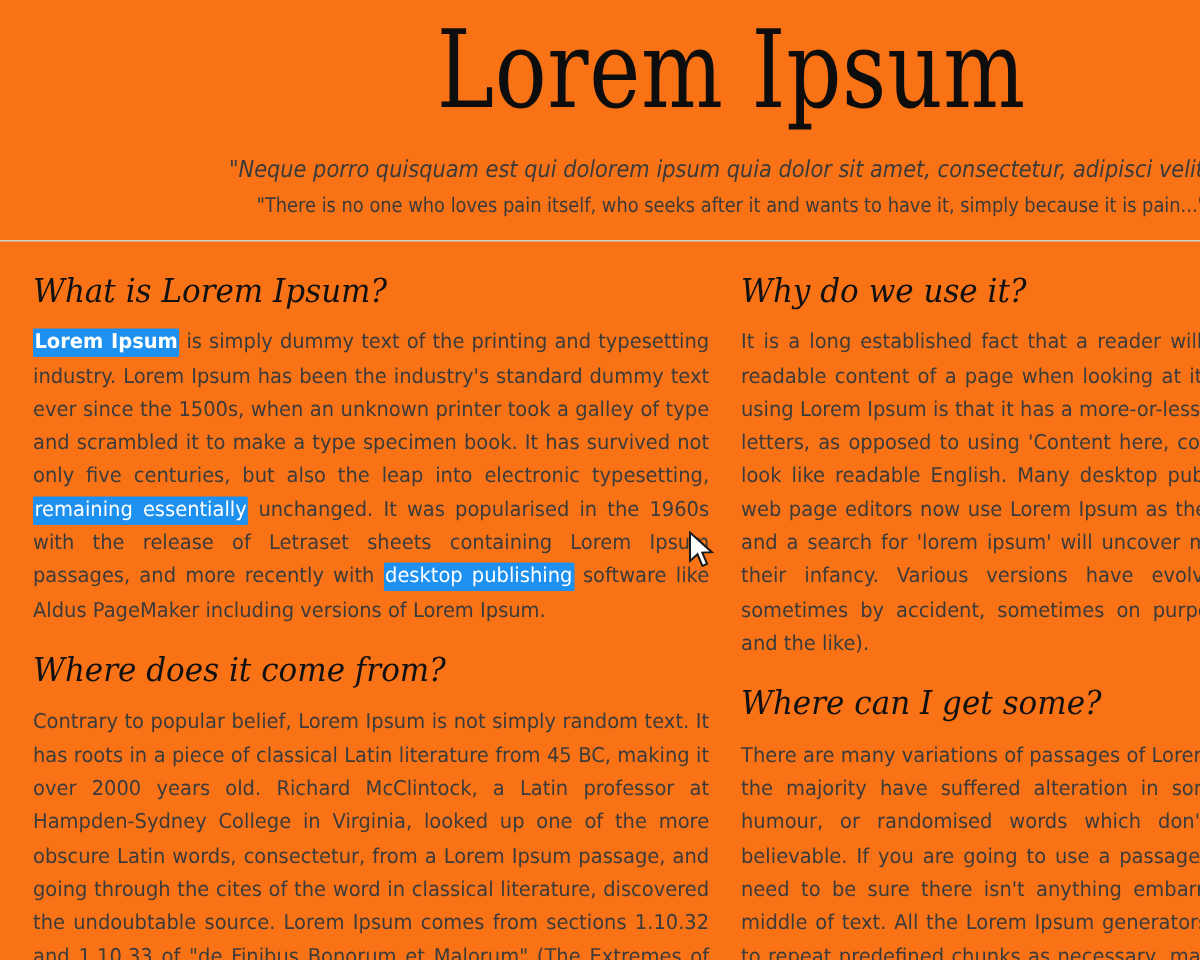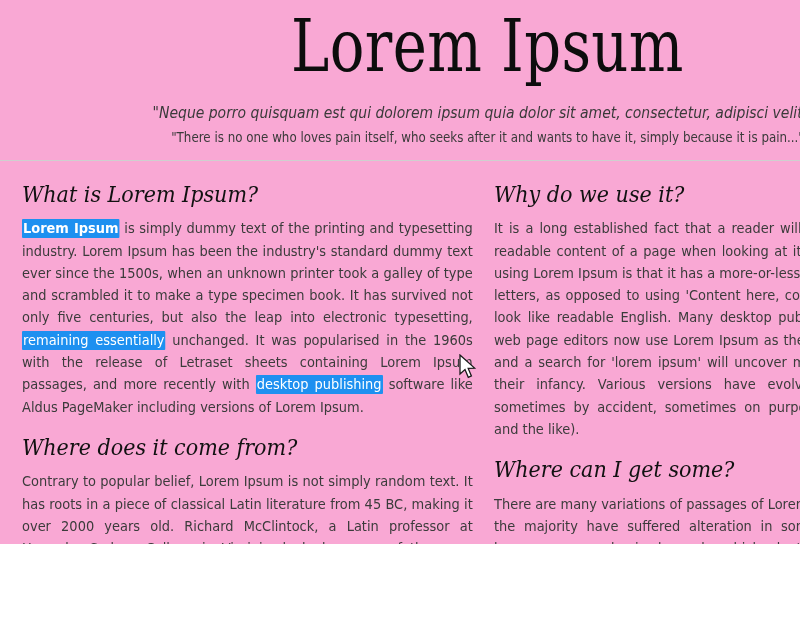--- a/index.html
+++ b/index.html
@@ -11,23 +11,23 @@
     background: #ffffff;
   }
   body {
     font-family: "DejaVu Sans", sans-serif;
     color: #333333;
   }
 
   #page {
     position: relative;
     width: 800px;
-    height: 544px;
+    height: 640px;
     overflow: hidden;
-    background: #f9a8d4;
+    background: #f97316;
   }
 
   
   .masthead {
     padding-top: 6px;
     width: 975px;           
     box-sizing: border-box;
   }
 
   .site-title {

